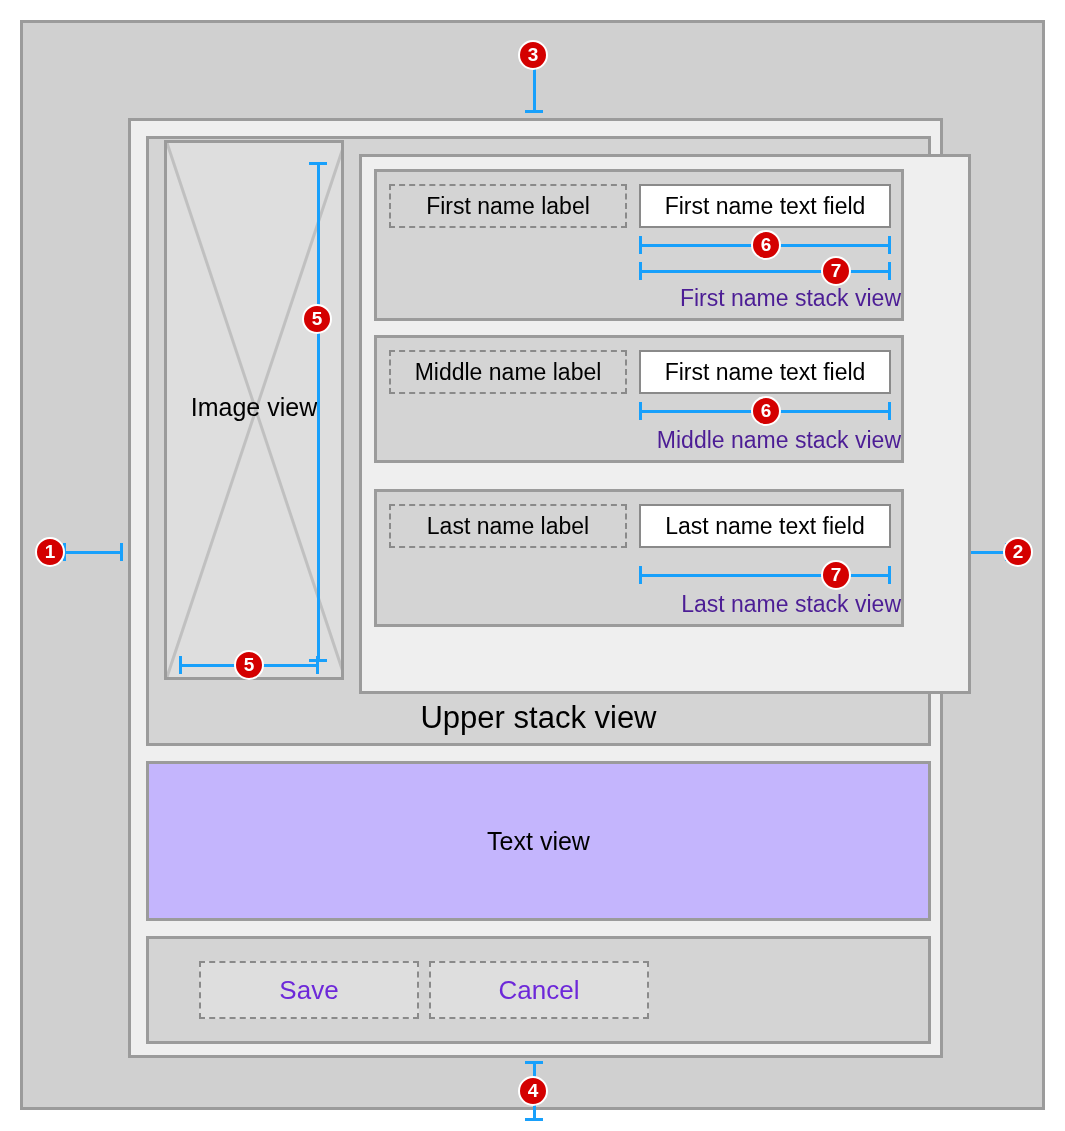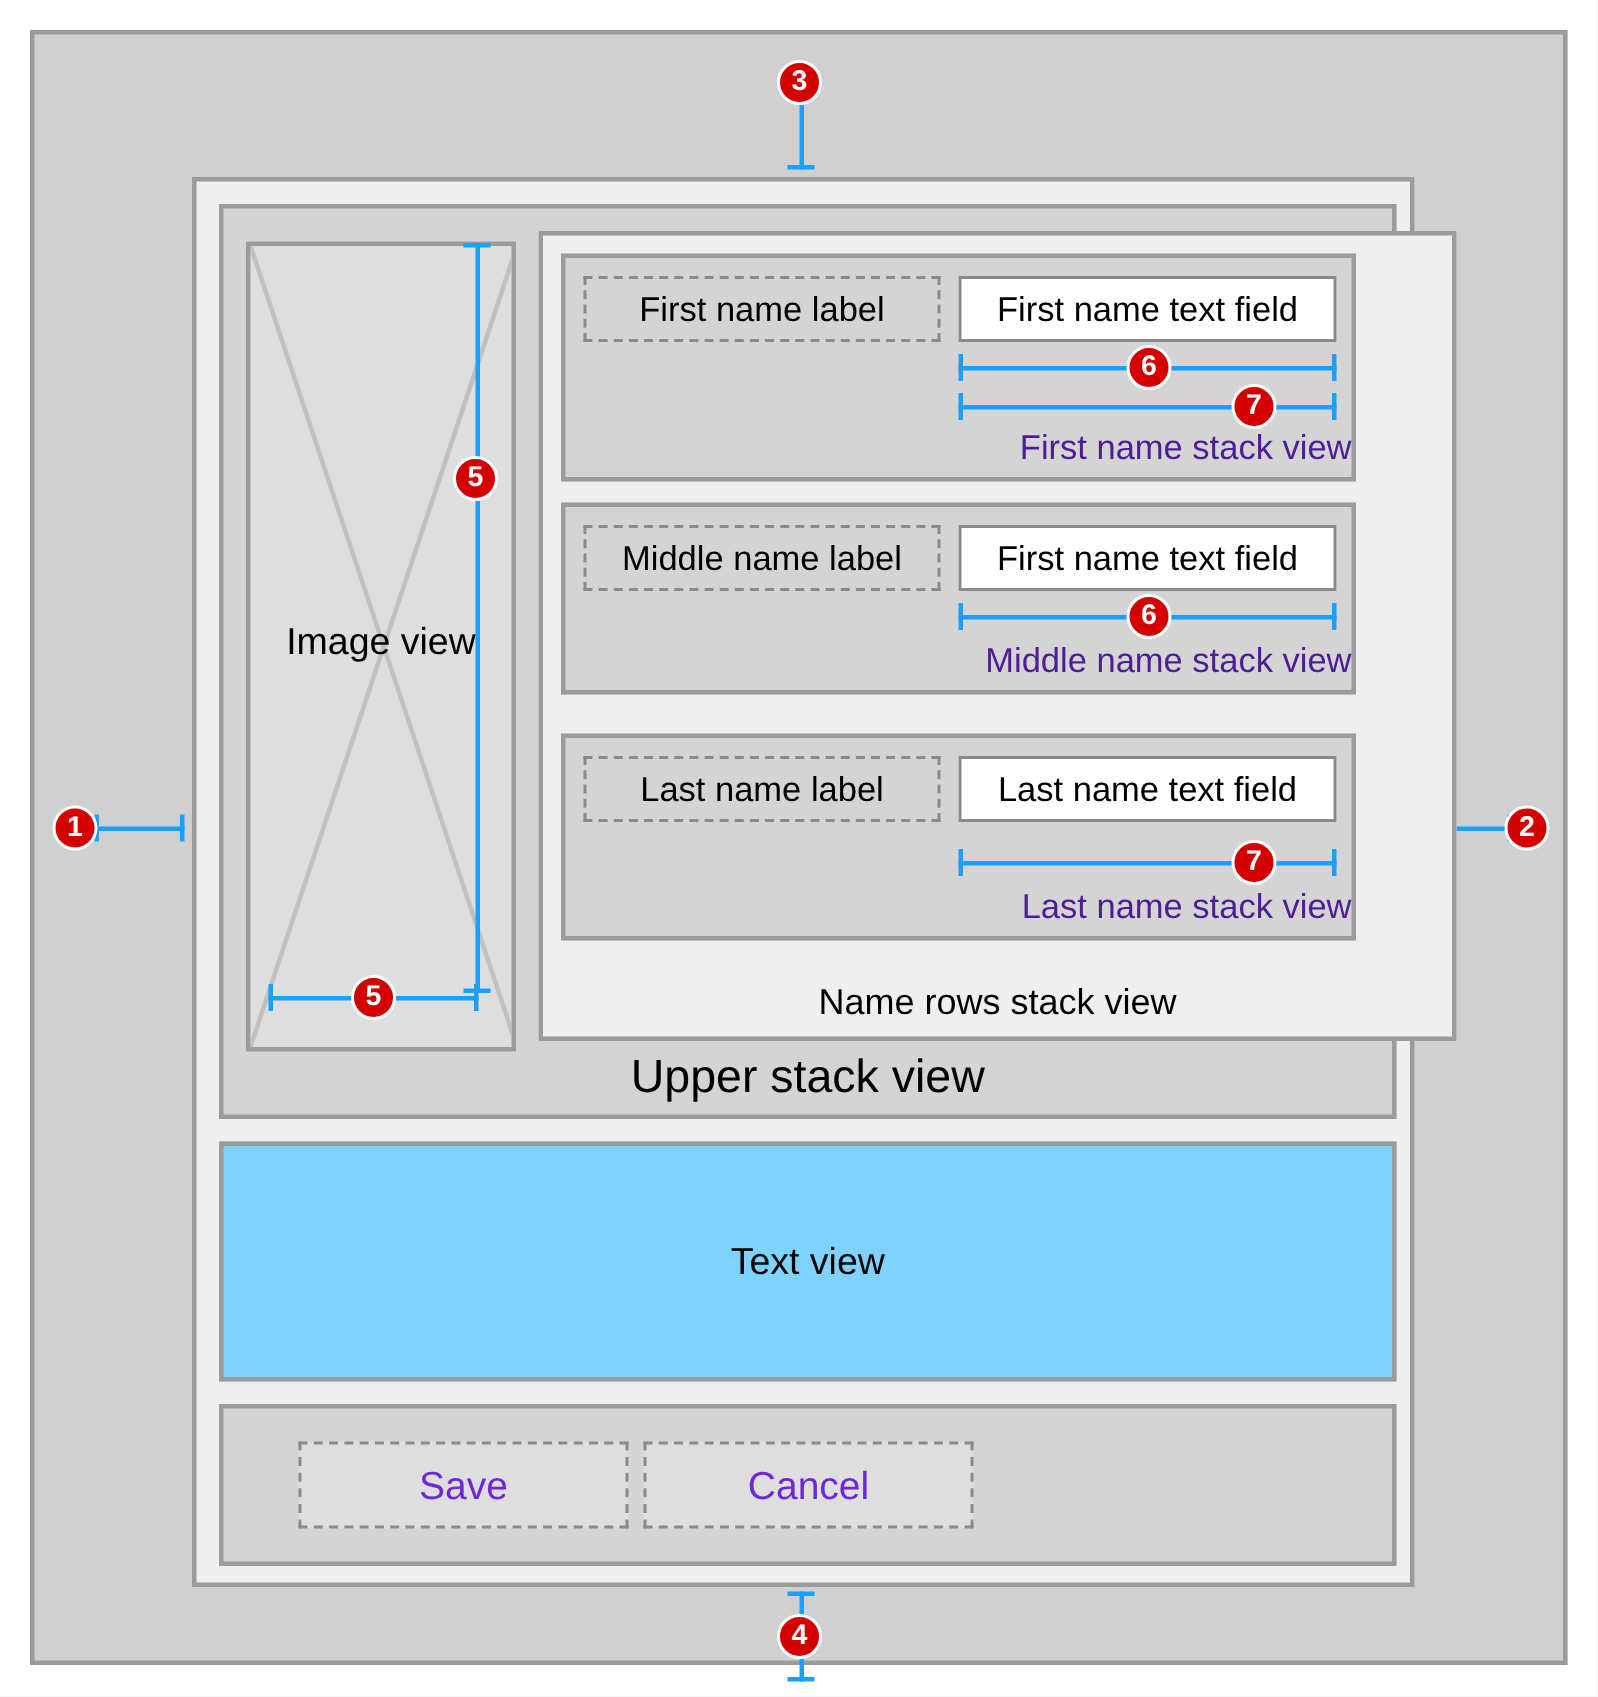--- a/index.html
+++ b/index.html
@@ -38,21 +38,21 @@
     position: absolute;
     left: 15px; top: 15px;
     width: 785px; height: 610px;
     background: #d4d4d4;
     border: 3px solid #9b9b9b;
     text-align: center;
   }
   
   .image-view {
     position: absolute;
-    left: 15px; top: 22px;
+    left: 15px; top: 1px;
     width: 180px; height: 540px;
     background: #dedede;
     border: 3px solid #9b9b9b;
     overflow: hidden;
   }
   .image-view .x1, .image-view .x2 {
     position: absolute;
     left: 0; top: 50%;
     width: 600px; height: 3px;
     background: #c0c0c0;
@@ -124,21 +124,21 @@
     bottom: 7px;
     left: 0; width: 100%;
     text-align: center;
     font-size: 31px;
   }
   
   .text-view {
     position: absolute;
     left: 15px; top: 640px;
     width: 785px; height: 160px;
-    background: #7dd3fc;
+    background: #c4b5fd;
     border: 3px solid #9b9b9b;
     text-align: center;
     line-height: 154px;
     font-size: 25px;
   }
   
   .button-stack {
     position: absolute;
     left: 15px; top: 815px;
     width: 785px; height: 108px;
@@ -268,21 +268,20 @@
             <div class="row-caption">Middle name stack view</div>
           </div>
 
           <div class="name-row" style="top:320px; height:138px;margin-top:12px;">
             <div class="name-label-box">Last name label</div>
             <div class="name-field-box">Last name text field</div>
             <div class="hbar" style="left:262px; top:82px; width:252px;"></div>
             <div class="marker" style="left:444px; top:68px;">7</div>
             <div class="row-caption">Last name stack view</div>
           </div>
-          <div class="name-rows-caption">Name rows stack view</div>
         </div>
         <div class="upper-caption">Upper stack view</div>
       </div>
 
       <div class="text-view">Text view</div>
 
       <div class="button-stack">
         <div class="btn" style="left:50px;">Save</div>
         <div class="btn" style="left:280px;">Cancel</div>
       </div>

